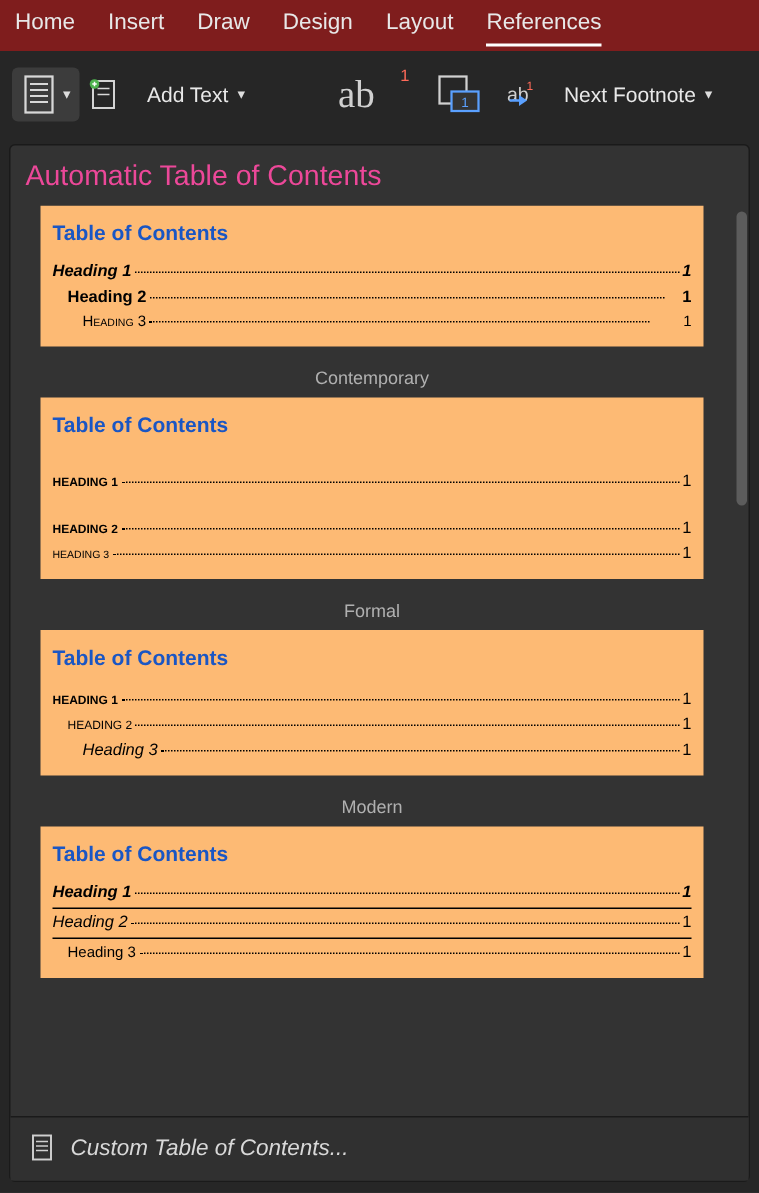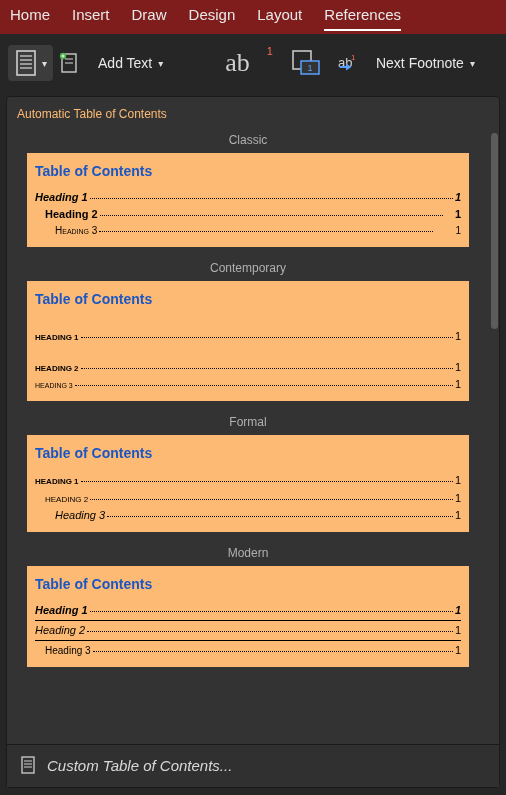--- a/index.html
+++ b/index.html
@@ -60,22 +60,22 @@
     top:96px;
     width:494px;
     height:692px;
     background:#333333;
     border:1px solid #1a1a1a;
     border-radius:4px;
     display:flex;
     flex-direction:column;
   }
   .dd-header {
-    color:#fdba74;
-    font-size:12px;
+    color:#ec4899;
+    font-size:19px;
     padding:10px 10px 8px 10px;
   }
   .dd-scroll {
     position:relative;
     flex: 1 1 auto;
     overflow:hidden;
     padding-right:10px;
   }
   .scrollbar {
     position:absolute;
@@ -220,21 +220,20 @@
   </div>
 </div>
 
 <div class="dropdown">
   <div class="dd-header">Automatic Table of Contents</div>
 
   <div class="dd-scroll">
     <div class="scrollbar"></div>
 
     <div class="style-block">
-      <div class="style-caption">Classic</div>
       <div class="preview">
         <div class="toc-title">Table of Contents</div>
         <div class="toc-row">
             <span class="toc-label lvl1">Heading 1</span>
             <span class="toc-dots"></span>
             <span class="toc-page lvl1">1</span>
           </div>
         <div class="toc-row">
             <span class="toc-label lvl2">Heading 2</span>
             <span class="toc-dots"></span>

